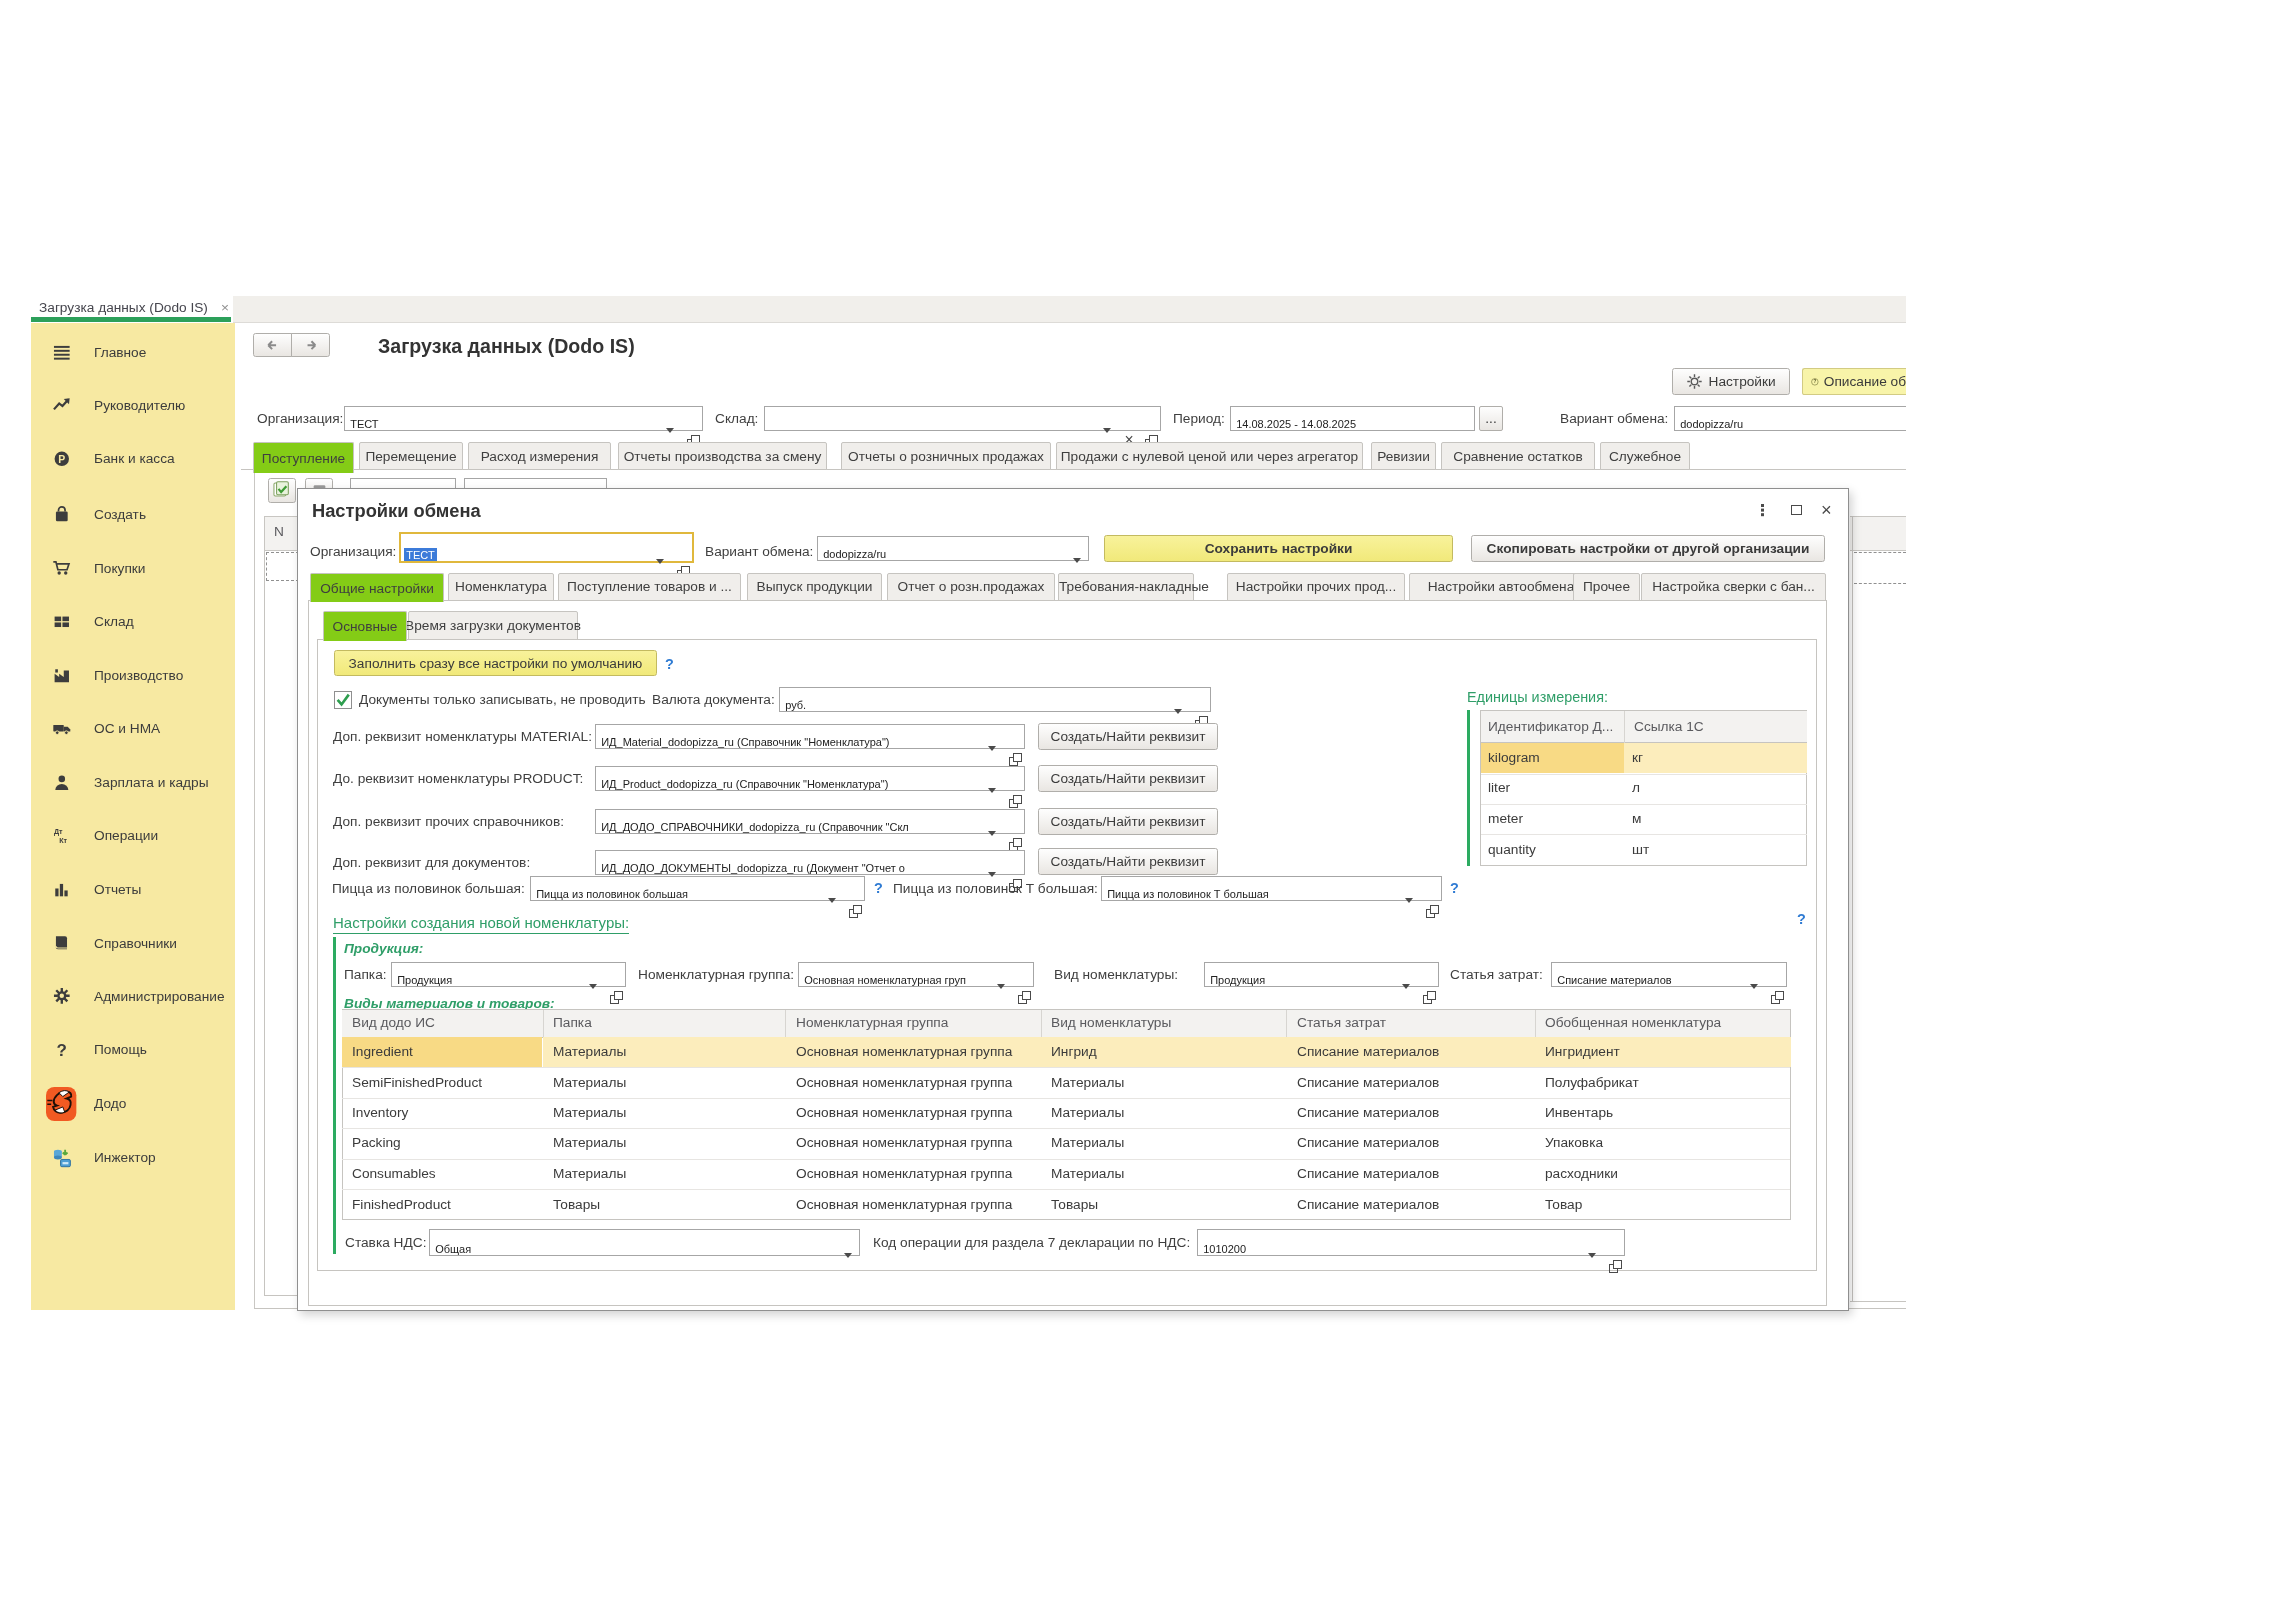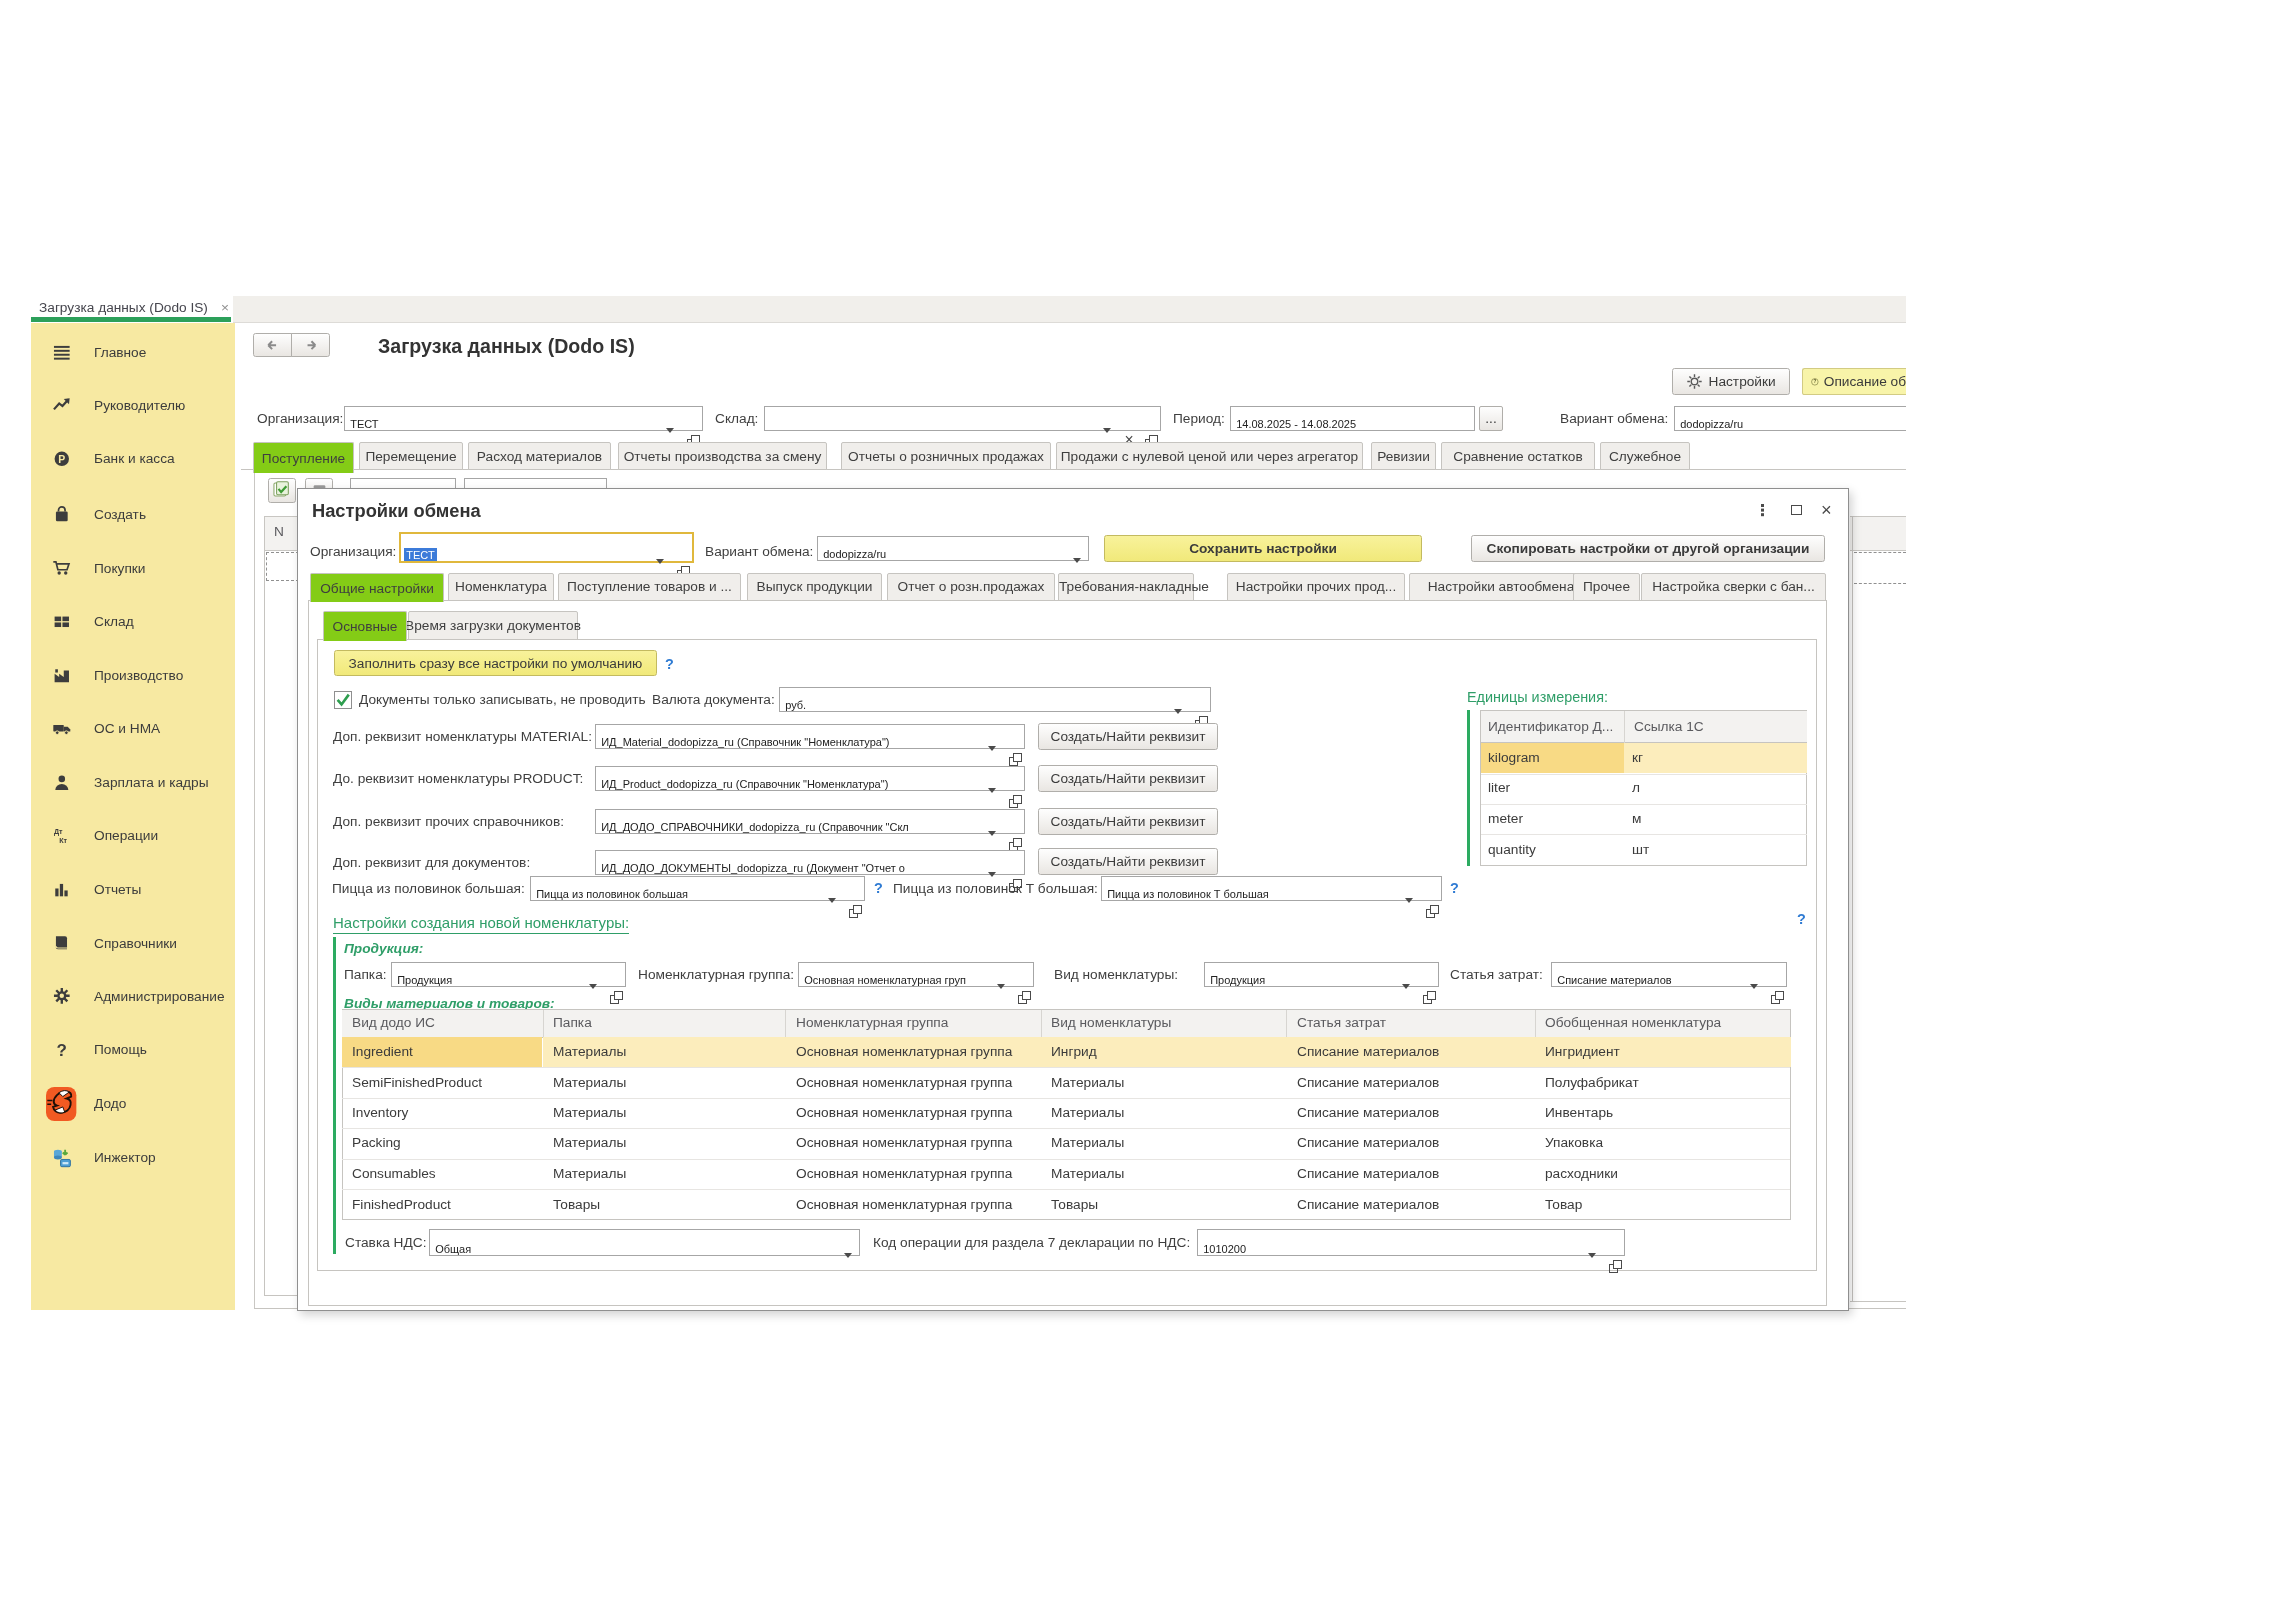--- a/index.html
+++ b/index.html
@@ -174,21 +174,21 @@
     <span class="tx" style="padding-left:5.2px">14.08.2025 - 14.08.2025</span>
   </div>
 <div class="btn" style="left:1479px;top:406px;width:24px;height:25px;border-radius:2px">...</div>
 <div class="lbl" style="left:1560px;top:410px;">Вариант обмена:</div>
 <div class="fld" style="left:1674px;top:406px;width:232px;height:25px;border-right:none">
     <span class="tx" style="padding-left:5.2px">dodopizza/ru</span>
   </div>
 <div class="hline" style="left:241px;top:469px;width:1665px"></div>
 <div class="tab act" style="left:253px;top:442px;width:101px;height:31px">Поступление</div>
 <div class="tab" style="left:359px;top:442px;width:104px;height:28px">Перемещение</div>
-<div class="tab" style="left:468px;top:442px;width:143px;height:28px">Расход материалов</div>
+<div class="tab" style="left:468px;top:442px;width:143px;height:28px">Расход измерения</div>
 <div class="tab" style="left:618px;top:442px;width:209px;height:28px">Отчеты производства за смену</div>
 <div class="tab" style="left:841px;top:442px;width:210px;height:28px">Отчеты о розничных продажах</div>
 <div class="tab" style="left:1056px;top:442px;width:307px;height:28px">Продажи с нулевой ценой или через агрегатор</div>
 <div class="tab" style="left:1371px;top:442px;width:65px;height:28px">Ревизии</div>
 <div class="tab" style="left:1441px;top:442px;width:154px;height:28px">Сравнение остатков</div>
 <div class="tab" style="left:1600px;top:442px;width:90px;height:28px">Служебное</div>
 <div class="vline" style="left:254px;top:473px;height:836px;background:#c9c7c3"></div>
 <div class="hline" style="left:254px;top:1308px;width:1652px"></div>
 <div class="btn" style="left:268px;top:478px;width:28px;height:25px">
     <svg width="19.6" height="18.3" viewBox="0 0 30 28">
@@ -228,21 +228,21 @@
 <div class="fld" style="left:399px;top:532px;width:295px;height:31px;border:2px solid #e0b83c;z-index:6;">
     <span class="tx" style="padding:2.6px 0 0 3.3px"><span style="background:#3c7bd9;color:#fff;padding:0.7px 2px">ТЕСТ</span></span>
     <span class="bt da"></span>
     <span class="bt op"></span>
   </div>
 <div class="lbl" style="left:705px;top:543px;z-index:6;">Вариант обмена:</div>
 <div class="fld" style="left:817px;top:536px;width:272px;height:25px;z-index:6;">
     <span class="tx" style="padding-left:5.2px">dodopizza/ru</span>
     <span class="bt da"></span>
   </div>
-<div class="ybtn" style="left:1104px;top:535px;width:318px;height:27px;font-weight:bold;z-index:6;">Сохранить настройки</div>
+<div class="ybtn" style="left:1104px;top:535px;width:349px;height:27px;font-weight:bold;z-index:6;">Сохранить настройки</div>
 <div class="btn" style="left:1471px;top:535px;width:354px;height:27px;font-weight:bold;z-index:6;">Скопировать настройки от другой организации</div>
 <div class="tab act" style="left:310px;top:573px;width:134px;height:29px;z-index:6;z-index:7;">Общие настройки</div>
 <div class="tab" style="left:448px;top:573px;width:106px;height:27.5px;z-index:6;">Номенклатура</div>
 <div class="tab" style="left:558px;top:573px;width:183px;height:27.5px;z-index:6;">Поступление товаров и ...</div>
 <div class="tab" style="left:747px;top:573px;width:135px;height:27.5px;z-index:6;">Выпуск продукции</div>
 <div class="tab" style="left:887px;top:573px;width:168px;height:27.5px;z-index:6;">Отчет о розн.продажах</div>
 <div class="tab" style="left:1058px;top:573px;width:136px;height:27.5px;z-index:6;padding-left:16px;">Требования-накладные</div>
 <div class="tab" style="left:1227px;top:573px;width:178px;height:27.5px;z-index:6;">Настройки прочих прод...</div>
 <div class="tab" style="left:1409px;top:573px;width:184px;height:27.5px;z-index:6;">Настройки автообмена</div>
 <div class="tab" style="left:1573px;top:573px;width:67px;height:27.5px;z-index:6;">Прочее</div>

